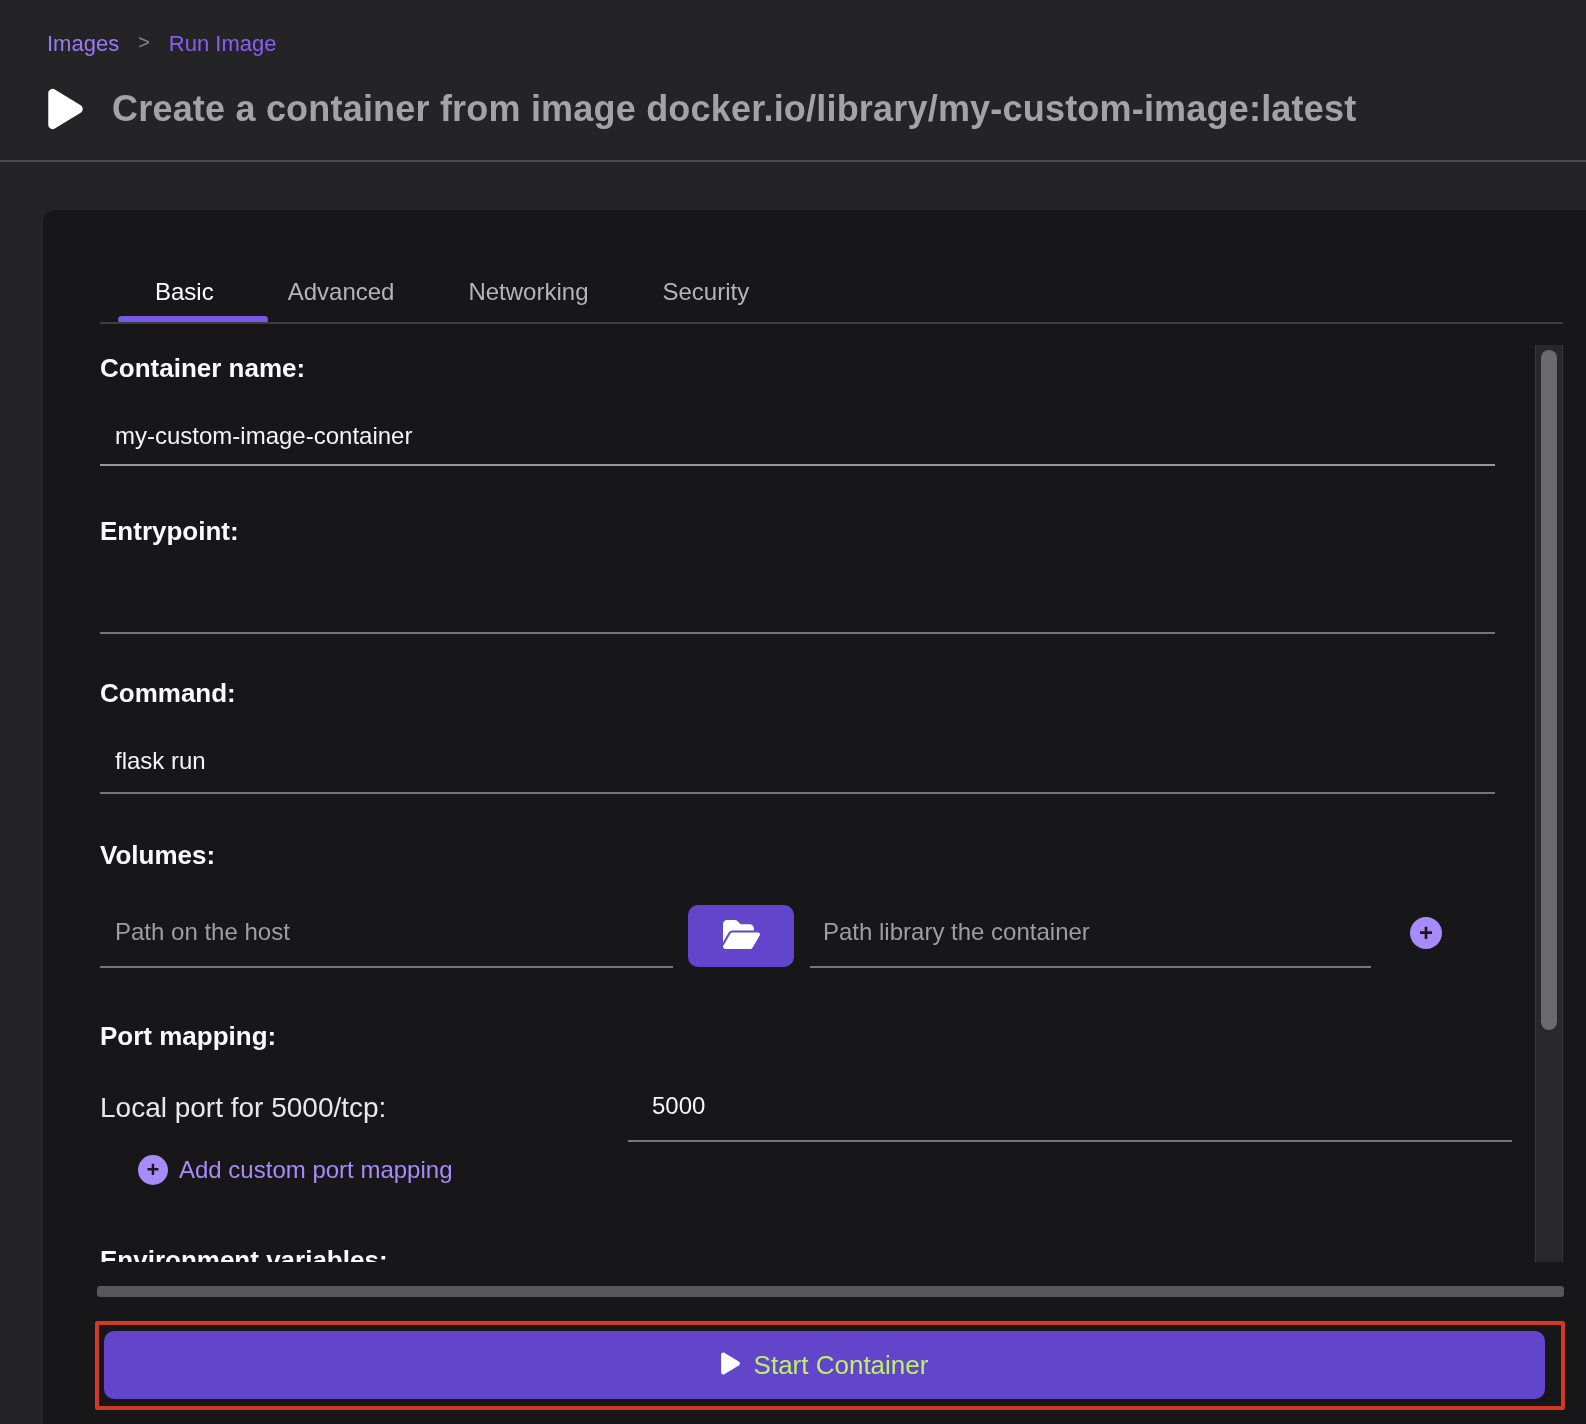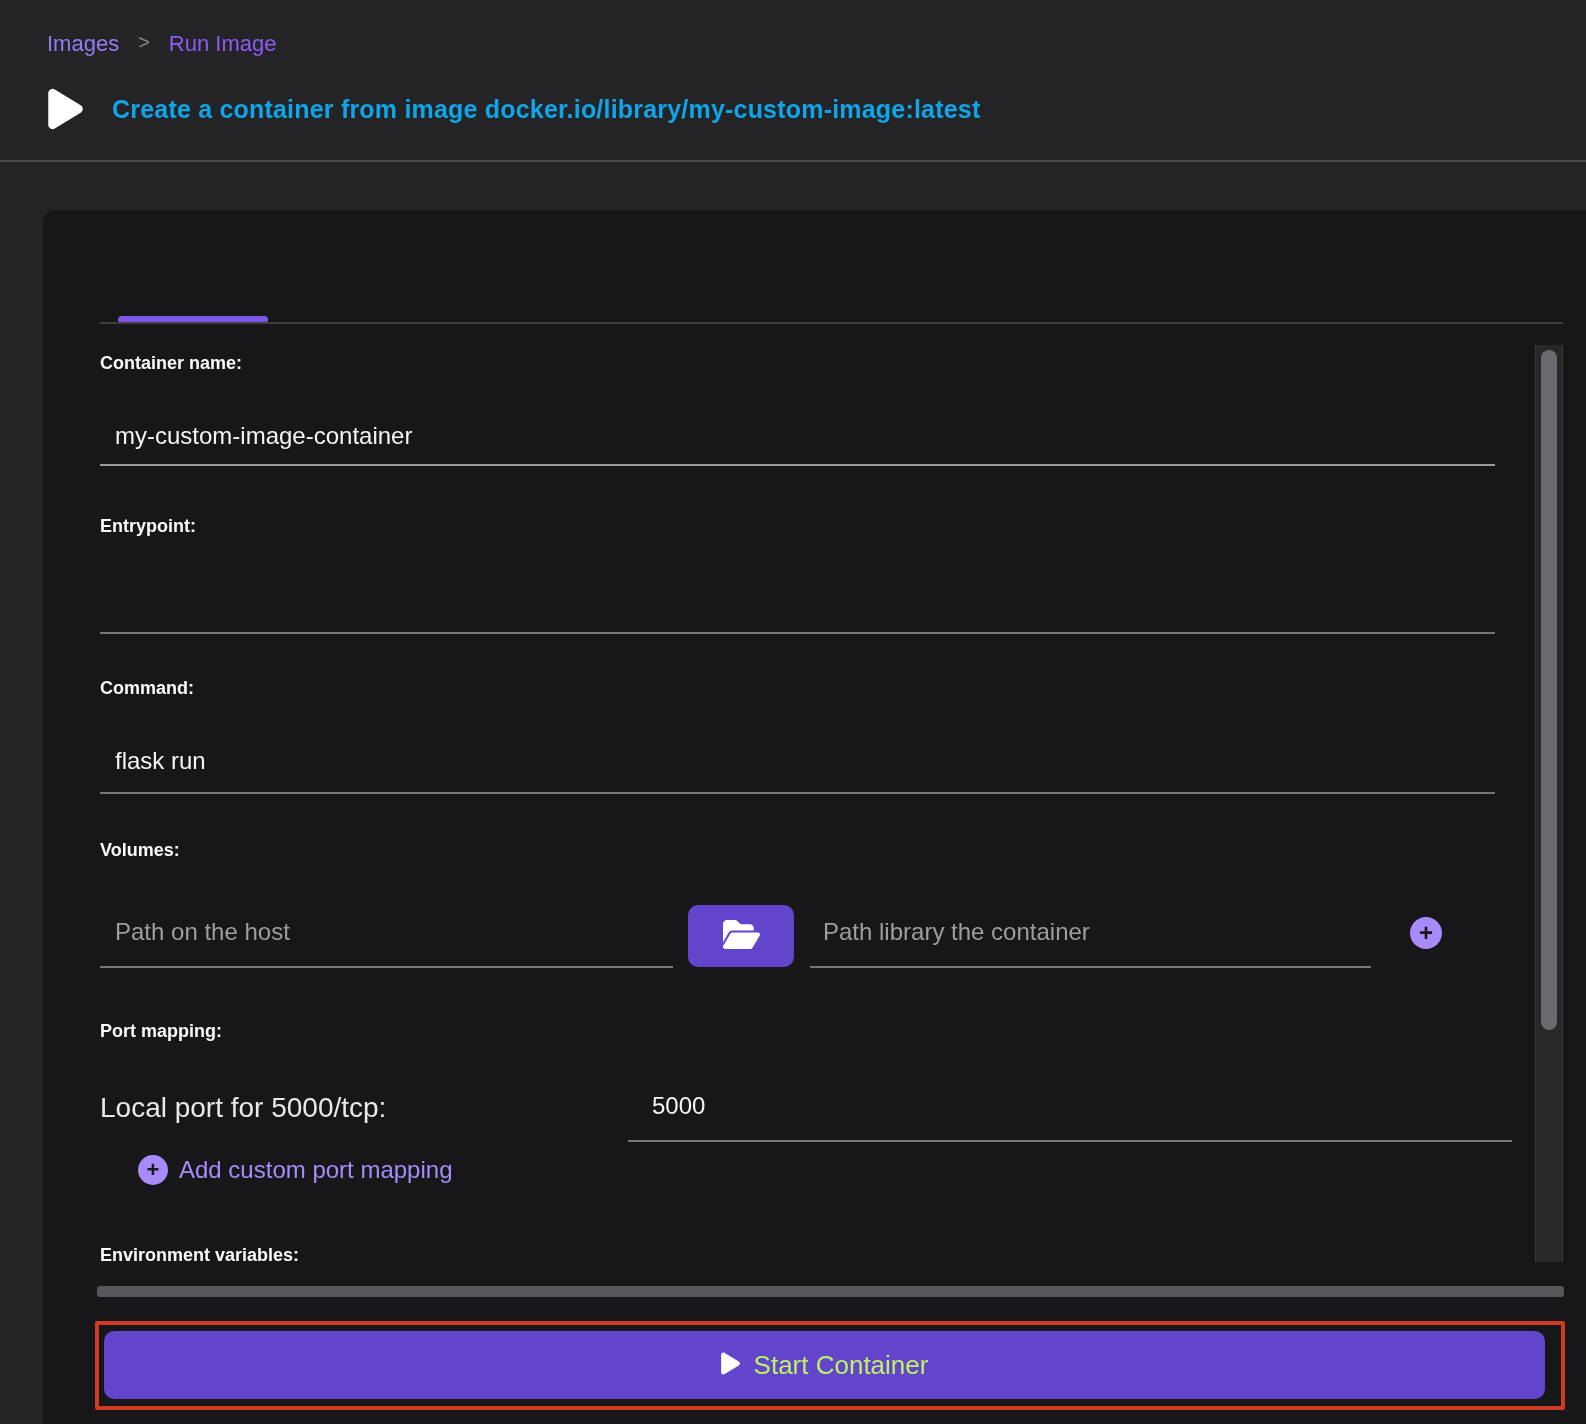--- a/index.html
+++ b/index.html
@@ -7,38 +7,38 @@
   body { font-family:"Liberation Sans","DejaVu Sans",sans-serif; }
   .page { position:relative; width:1586px; height:1424px; background:#242427; }
 
   
   .breadcrumb { position:absolute; left:47px; top:31px; font-size:22px; display:flex; }
   .crumb-link { color:#977bf3; cursor:pointer; }
   .crumb-sep { color:#85858b; margin:0 19px; font-size:20px; }
   .crumb-current { color:#8b5cf6; }
   .title-row { position:absolute; left:47px; top:86px; display:flex; align-items:center; gap:28px; }
   .title-play svg { display:block; }
-  .page-title { color:#0ea5e9; font-size:25px; font-weight:700; letter-spacing:.2px; }
+  .page-title { color:#a3a3a3; font-size:36px; font-weight:700; letter-spacing:.2px; }
   .header-divider { position:absolute; left:0; top:160px; width:1586px; height:2px; background:#4b4b4f; }
 
   
   .card { position:absolute; left:43px; top:210px; width:1543px; height:1214px;
           background:#171719; border-top-left-radius:12px; }
 
   
   .tabs { position:absolute; left:75px; top:58px; display:flex; }
   .tab { font-size:24px; color:#b3b3b9; padding:0 37px; height:48px; line-height:48px; cursor:pointer; }
   .tab.active { color:#ffffff; font-weight:500; }
   .tab-active-bar { position:absolute; left:75px; top:106px; width:150px; height:7px;
                     border-radius:4px; background:#7b57e8; }
   .tab-border { position:absolute; left:57px; top:112px; width:1463px; height:2px; background:#3e3e42; }
 
   
   .content { position:absolute; left:57px; top:135px; width:1412px; height:917px; overflow:hidden; }
-  .field-label { position:absolute; left:0; color:#fafafa; font-size:18px; font-weight:700; }
+  .field-label { position:absolute; left:0; color:#fafafa; font-size:26px; font-weight:700; }
   .field-value { position:absolute; color:#f4f4f6; font-size:24px; }
   .field-line { position:absolute; height:2px; background:#75757a; }
   .placeholder { color:#9d9da3;text-align:right; }
 
   .folder-btn { position:absolute; left:588px; top:560px; width:106px; height:62px; background:#6345cc;
                 border:none; border-radius:10px; display:flex; align-items:center; justify-content:center; cursor:pointer; }
   .plus-circle { position:absolute; left:1310px; top:572px; width:32px; height:32px; border-radius:50%;
                  background:#a78bfa; color:#19191b; font-size:24px; font-weight:700; display:flex;
                  align-items:center; justify-content:center; line-height:1; cursor:pointer; }
   .normal-label { position:absolute; color:#e9e9ec; font-size:28px; font-weight:400; }
@@ -79,20 +79,26 @@
           <path fill="#ffffff" d="M73 39c-14.8-9.1-33.4-9.4-48.5-.9S0 62.6 0 80V432c0 17.4 9.4 33.4 24.5 41.9s33.7 8.1 48.5-.9L361 297c14.3-8.7 23-24.2 23-41s-8.7-32.2-23-41L73 39z"></path>
         </svg>
     </span>
     <span class="page-title">Create a container from image docker.io/library/my-custom-image:latest</span>
   </div>
 
   <div class="header-divider"></div>
 
   <div class="card">
 
+    <div class="tabs">
+      <div class="tab active">Basic</div>
+      <div class="tab">Advanced</div>
+      <div class="tab">Networking</div>
+      <div class="tab">Security</div>
+    </div>
     <div class="tab-active-bar"></div>
     <div class="tab-border"></div>
 
     <div class="content">
 
       <div class="field-label" style="top:8px;">Container name:</div>
       <div class="field-value" style="left:15px; top:77px;">my-custom-image-container</div>
       <div class="field-line" style="left:0; top:119px; width:1395px; background:#98989d;"></div>
 
       <div class="field-label" style="top:171px;">Entrypoint:</div>

